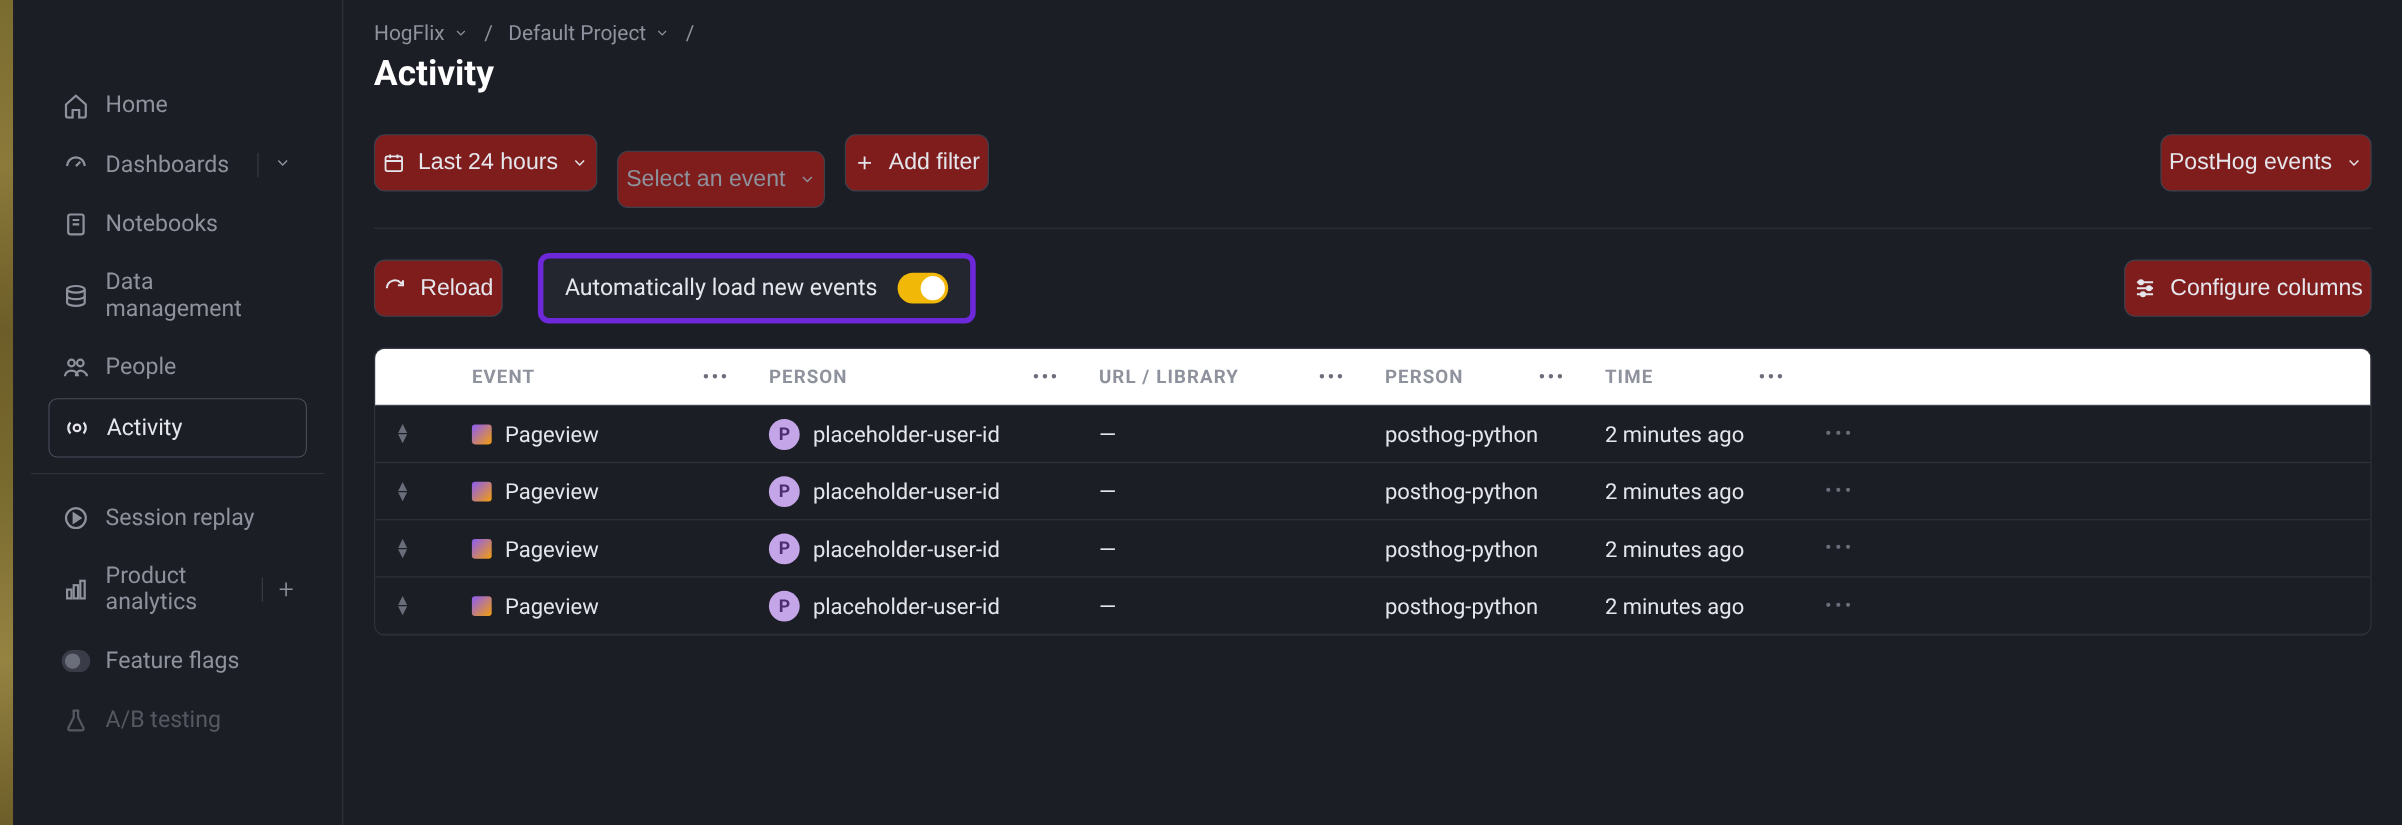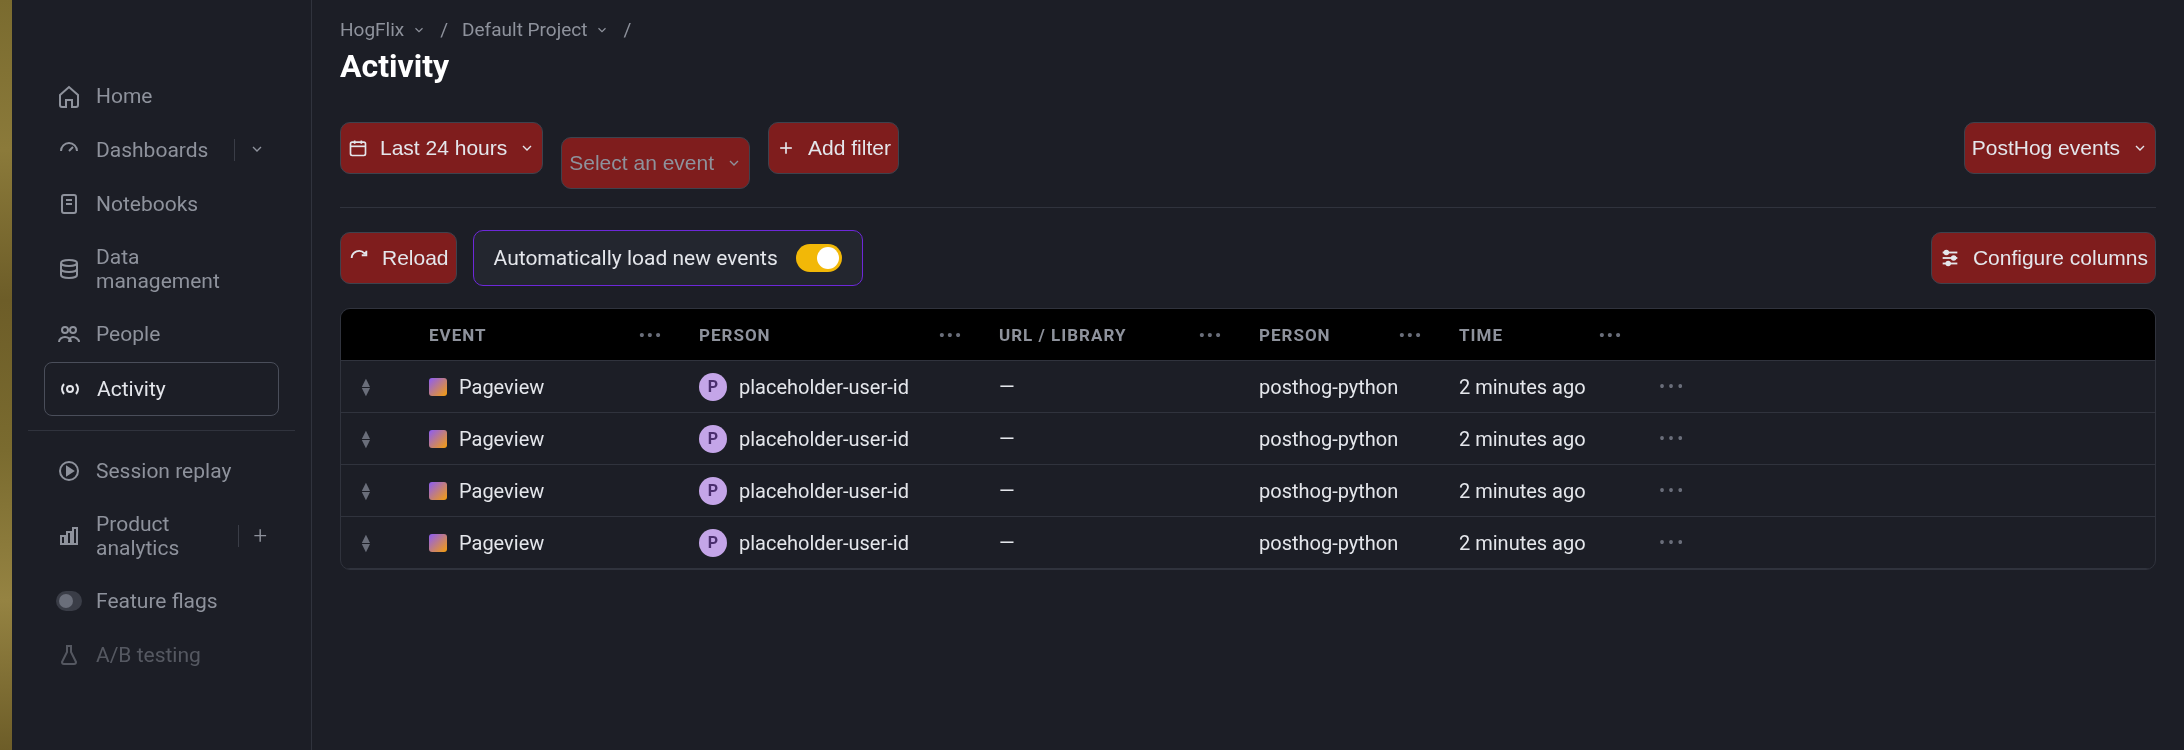--- a/index.html
+++ b/index.html
@@ -136,29 +136,29 @@
 .btn svg { stroke: currentColor; fill: none; stroke-width: 2; }
 .toolbar-spacer { flex: 1; }
 .hr {
   height: 1px;
   background: #30333d;
   margin: 0 0 22px 0;
 }
 .toolbar2 {
   display: flex;
   align-items: center;
-  gap: 16px;
+  gap: 32px;
   margin-bottom: 22px;
 }
 .auto-load {
   display: flex;
   align-items: center;
   gap: 18px;
   padding: 13px 20px;
-  border: 1px solid #6d28d9;
+  border: 5px solid #6d28d9;
   border-radius: 10px;
   background: #23262f;
   font-size: 21px;
 }
 .switch {
   width: 46px;
   height: 28px;
   border-radius: 14px;
   background: #f2b807;
   position: relative;
@@ -178,21 +178,21 @@
   border-radius: 10px;
   overflow: hidden;
 }
 .table-header, .table-row {
   display: grid;
   grid-template-columns: 70px 270px 300px 260px 200px 200px 70px;
   align-items: center;
   border-bottom: 1px solid #30333d;
 }
 .table-header {
-  background: #000000;
+  background: #ffffff;
   color: #8e929c;
   font-size: 17px;
   font-weight: 700;
   letter-spacing: 1px;
   height: 52px;
 }
 .th {
   display: flex;
   align-items: center;
   gap: 12px;

